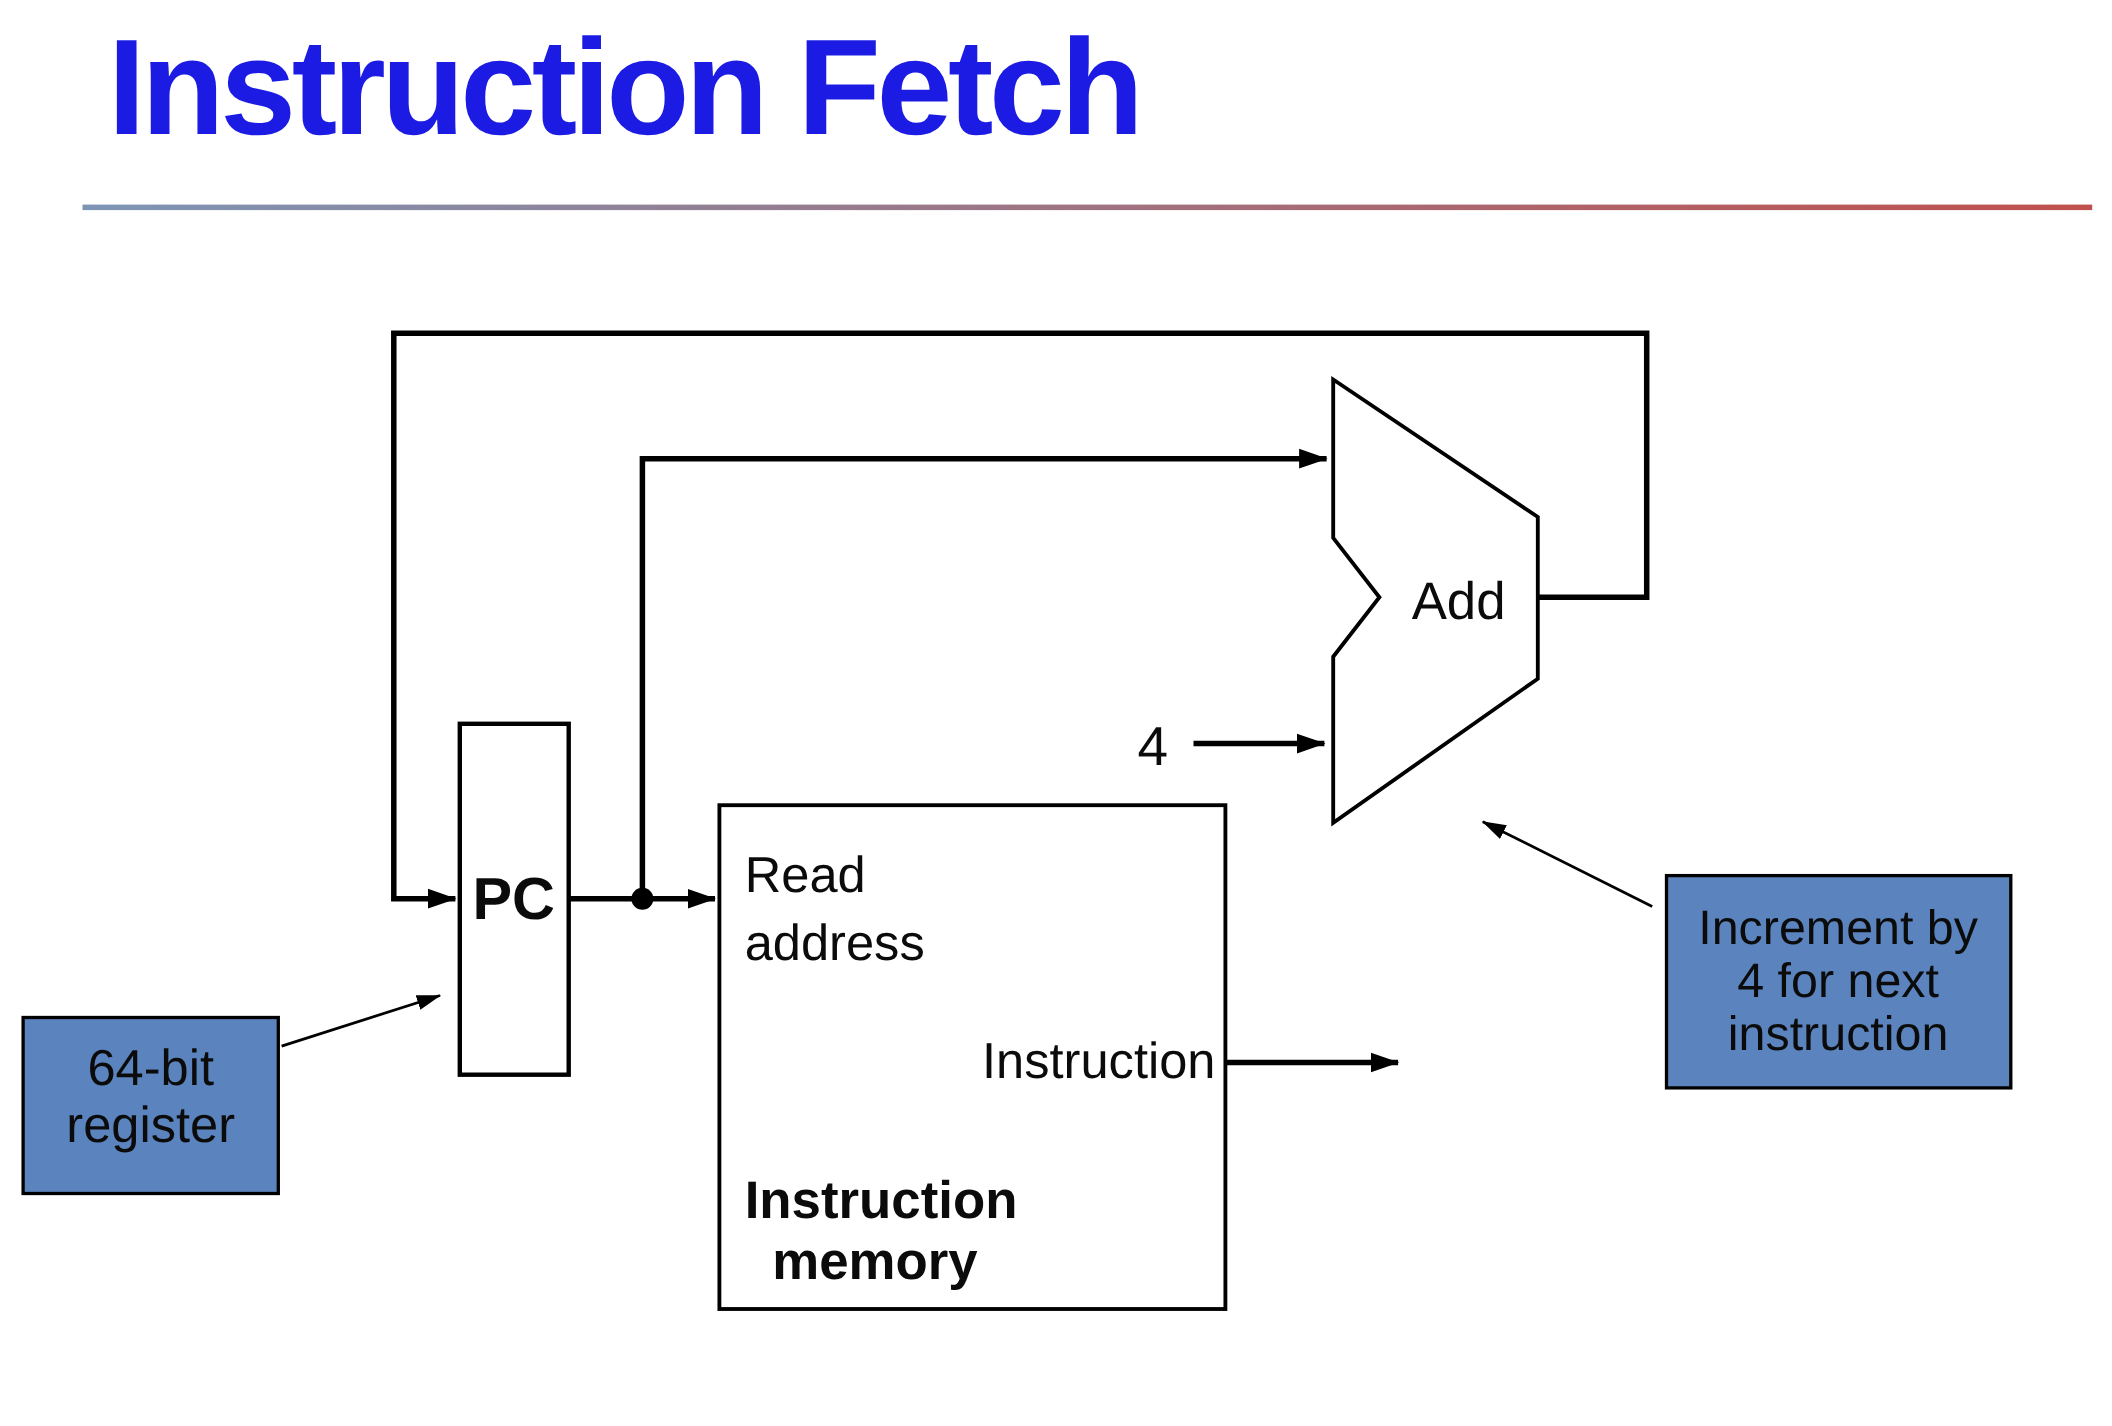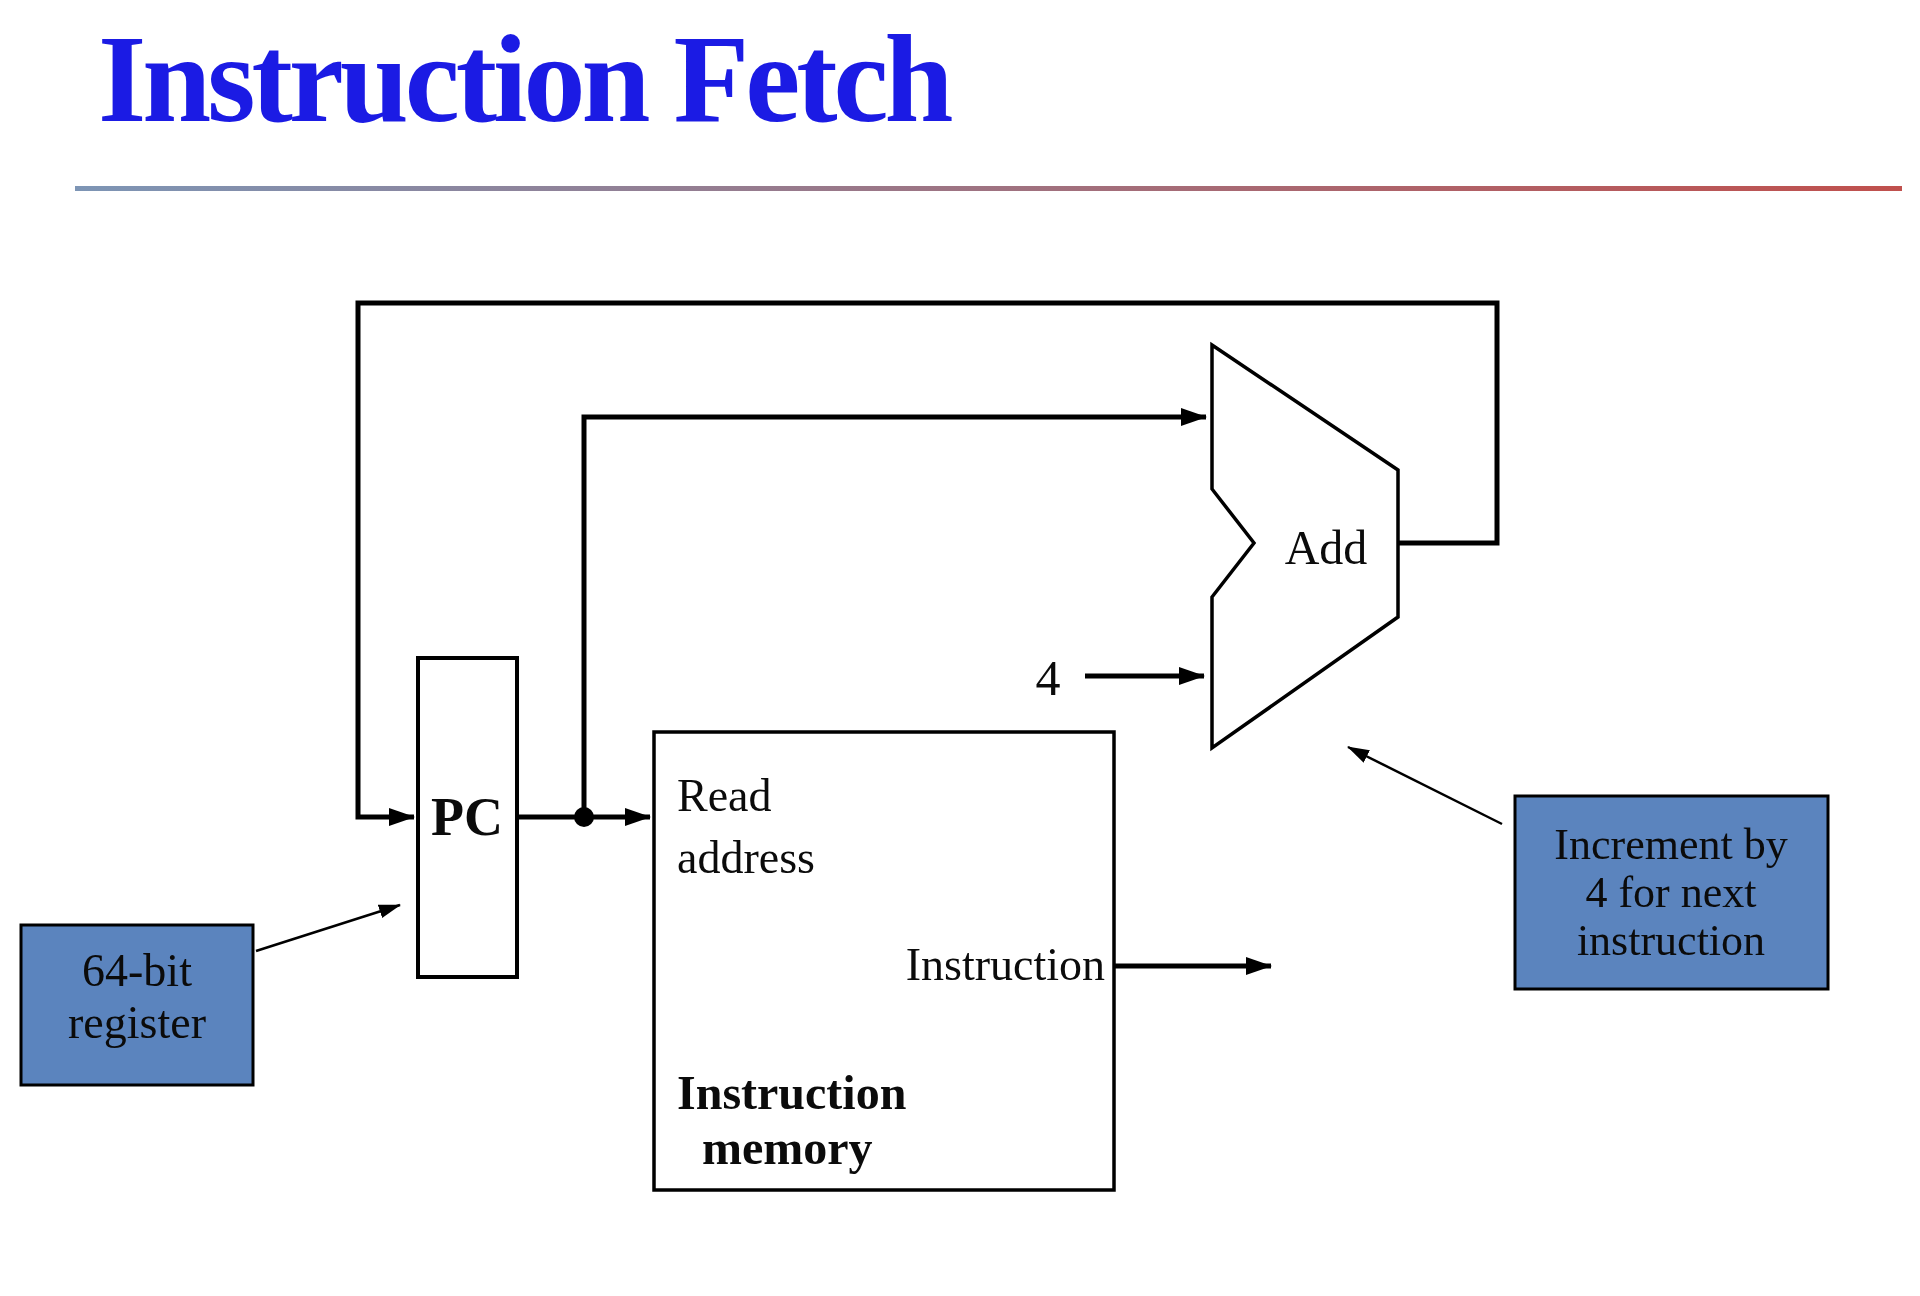--- a/index.html
+++ b/index.html
@@ -1,21 +1,21 @@
 <!DOCTYPE html>
 <html><head>
 <meta charset="utf-8">
 <style>
   html,body{margin:0;padding:0;background:#ffffff;}
   .slide{
     position:relative;
     width:1920px;height:1296px;
     background:#ffffff;
     overflow:hidden;
-    font-family:Liberation Serif, serif;
+    font-family:Liberation Sans, sans-serif;
   }
   .slide-title{
     position:absolute;
     left:98px;top:18px;
     font-size:124px;
     font-weight:bold;
     letter-spacing:-4px;
     line-height:1.0;
     white-space:nowrap;
   }

